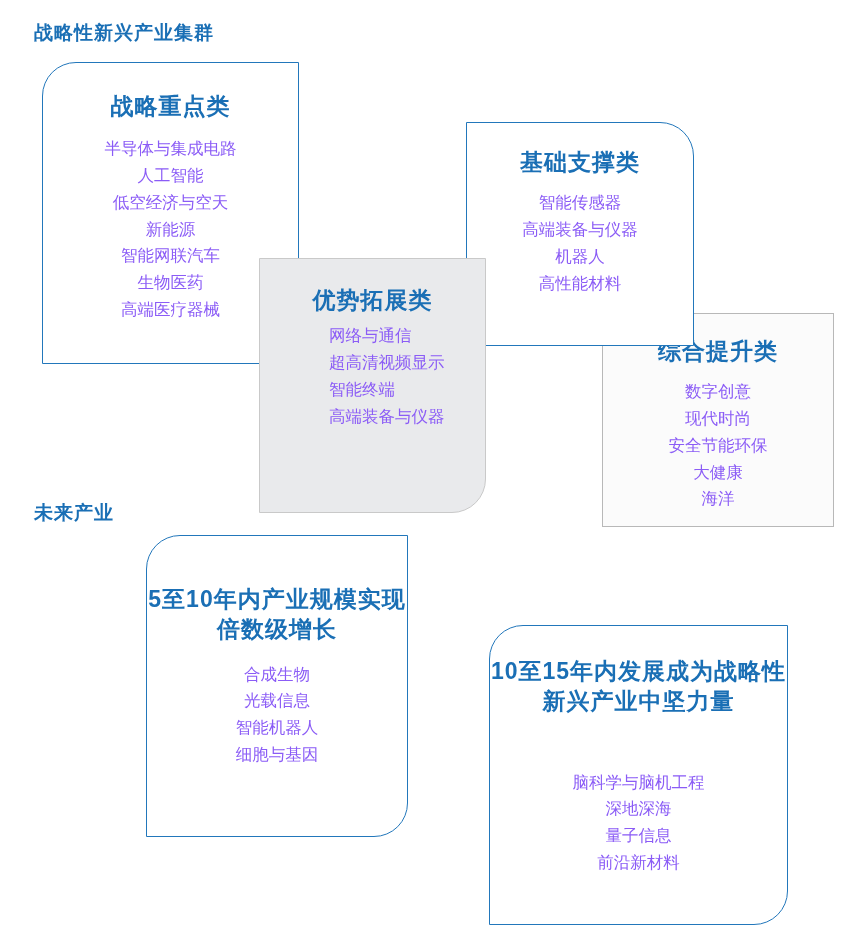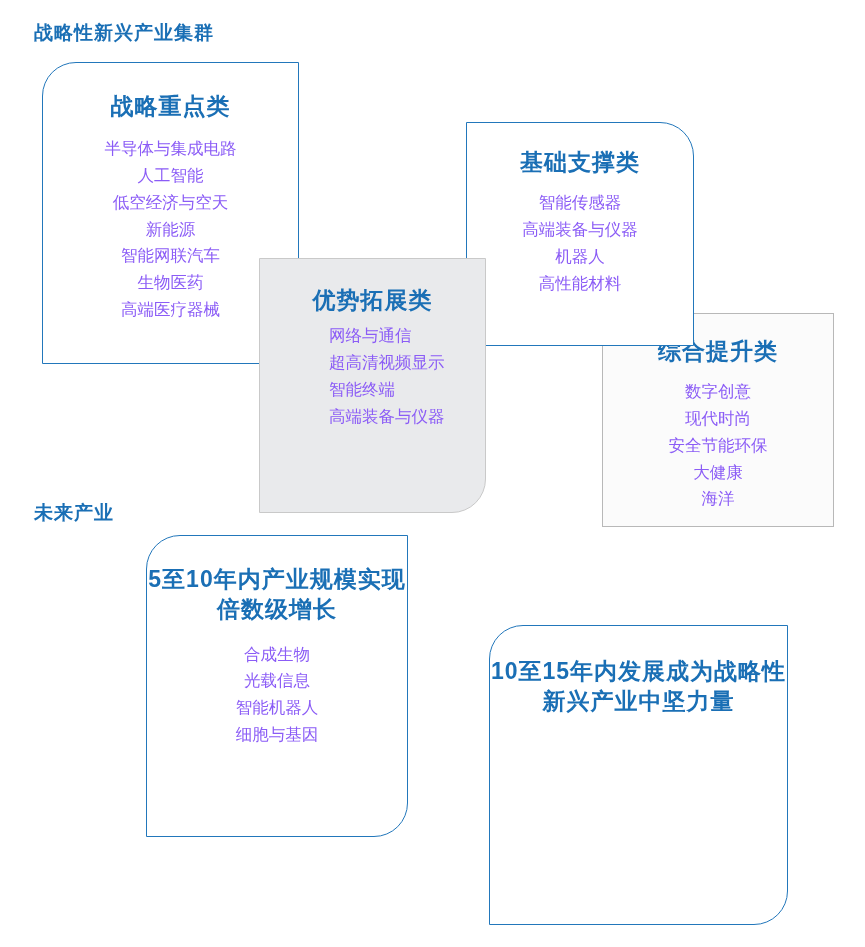--- a/index.html
+++ b/index.html
@@ -91,21 +91,21 @@
     left: 602px; top: 313px; width: 232px; height: 214px;
     border-radius: 0 0 0 0;
   }
   #card-comprehensive .card-title { margin-top: 22px; }
   #card-comprehensive .card-items { margin-top: 12px; }
 
   #card-future-5-10 {
     left: 146px; top: 535px; width: 262px; height: 302px;
     border-radius: 34px 0 34px 0;
   }
-  #card-future-5-10 .card-title { margin-top: 28px; }
+  #card-future-5-10 .card-title { margin-top: 48px; }
   #card-future-5-10 .card-items { margin-top: 16px; }
 
   #card-future-10-15 {
     left: 489px; top: 625px; width: 299px; height: 300px;
     border-radius: 34px 0 34px 0;
     gap: 36px;
   }
   #card-future-10-15 .card-title { margin-top: 30px; }
   #card-future-10-15 .card-items { margin-top: 16px; }
 
@@ -170,15 +170,21 @@
     <ul class="card-items">
       <li>合成生物</li>
       <li>光载信息</li>
       <li>智能机器人</li>
       <li>细胞与基因</li>
     </ul>
   </div>
 
   <div class="card" id="card-future-10-15">
     <div class="card-title">10至15年内发展成为战略性新兴产业中坚力量</div>
+    <ul class="card-items">
+      <li>脑科学与脑机工程</li>
+      <li>深地深海</li>
+      <li>量子信息</li>
+      <li>前沿新材料</li>
+    </ul>
   </div>
 
 </div>
 
 </body></html>

